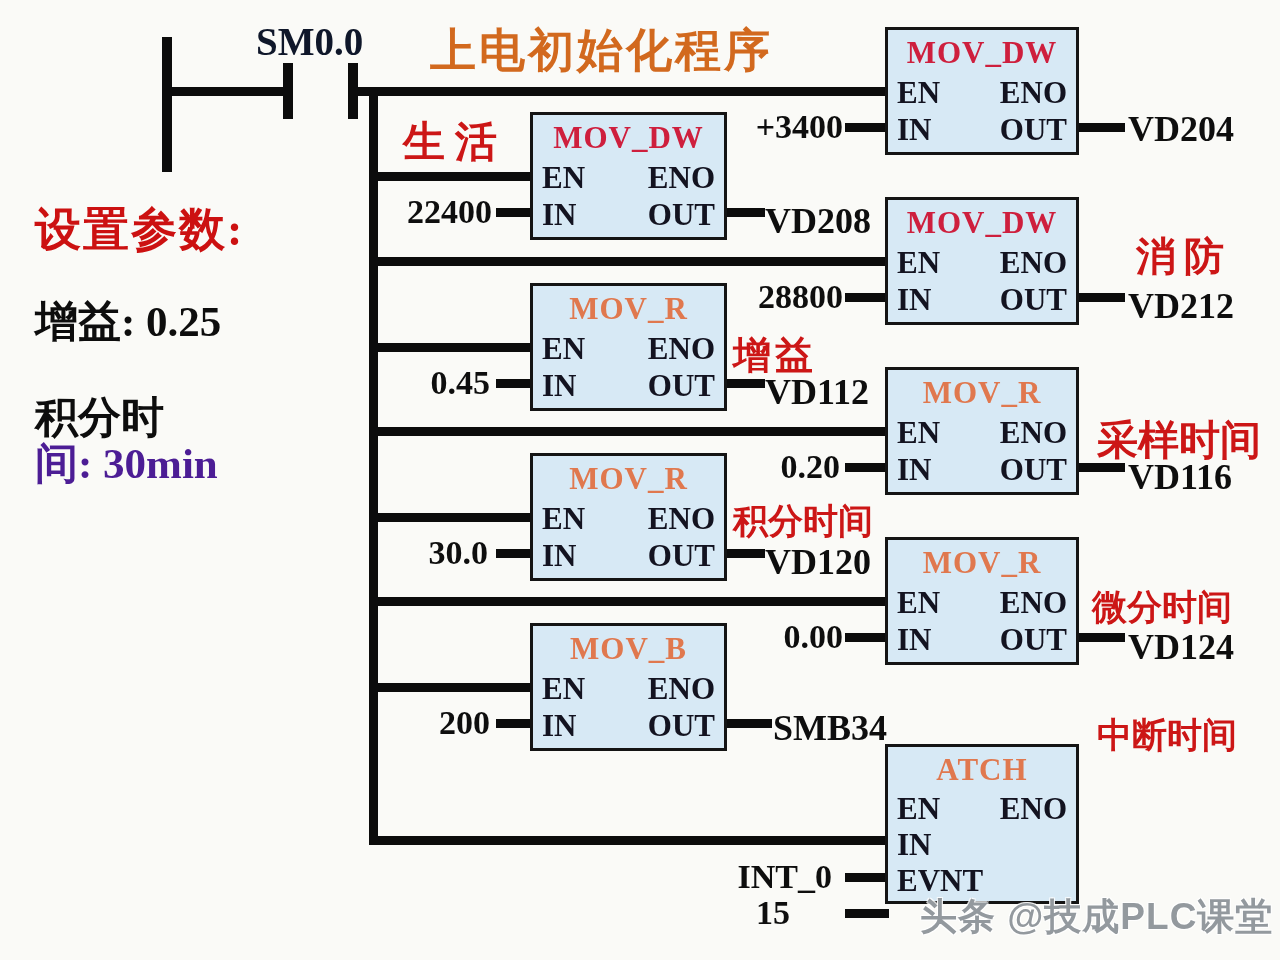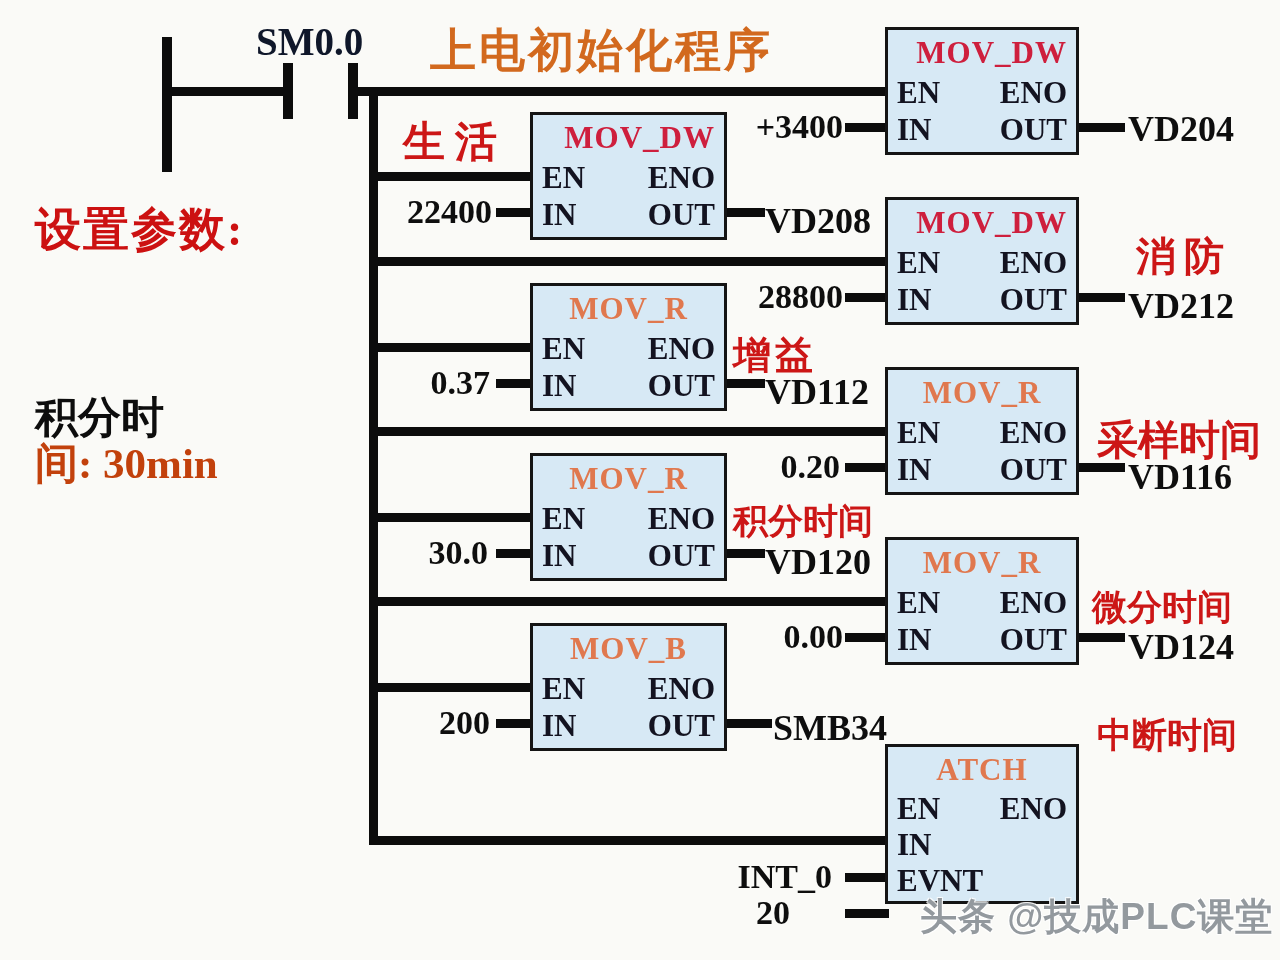--- a/index.html
+++ b/index.html
@@ -20,21 +20,21 @@
     display:flex;flex-direction:column;
     padding:2px 9px 4px 9px;
     font-weight:bold;
   }
   .block .bt{
     text-align:center;
     font-size:31px;
     height:42px;line-height:42px;
     letter-spacing:1px;
   }
-  .bt.dw{color:#ce1f3d;text-align:right;}
+  .bt.dw{color:#ce1f3d;}
   .bt.r{color:#e0784e;}
   .block .prow{
     flex:1;
     display:flex;justify-content:space-between;align-items:center;
     font-size:31px;color:#131320;
   }
   .val{
     position:absolute;
     font-size:34px;font-weight:bold;color:#0e0e0e;
     transform:translateY(-50%);
@@ -66,22 +66,23 @@
 
   <div class="wire" style="left:162px;top:37px;width:10px;height:135px"></div>
   <div class="wire" style="left:167px;top:87px;width:121px;height:9px"></div>
   <div class="wire" style="left:283px;top:63px;width:10px;height:56px"></div>
   <div class="wire" style="left:348px;top:63px;width:10px;height:56px"></div>
   <div class="note" style="left:256px;top:22px;font-size:39px;color:#0f172a">SM0.0</div>
 
   <div class="note" style="left:35px;top:207px;font-size:46px;color:#cc1111;letter-spacing:2px">设置参数:</div>
 
   <div class="note" style="left:430px;top:28px;font-size:46px;color:#d2691e;letter-spacing:3px">上电初始化程序</div>
+  <div class="note" style="left:35px;top:300px;font-size:43px;color:#0d0d0d">增益: 0.25</div>
   <div class="note" style="left:35px;top:396px;font-size:43px;color:#0d0d0d">积分时</div>
-  <div class="note" style="left:35px;top:442px;font-size:43px;color:#c2410c">间: 30min</div>
+  <div class="note" style="left:35px;top:442px;font-size:43px;color:#4c1d95">间: 30min</div>
 
   <div class="wire" style="left:369px;top:87px;width:9px;height:757px"></div>
 
   <div class="wire" style="left:358px;top:87px;width:531px;height:9px"></div>
   <div class="wire" style="left:369px;top:172px;width:165px;height:9px"></div>
   <div class="wire" style="left:369px;top:257px;width:520px;height:9px"></div>
   <div class="wire" style="left:369px;top:343px;width:165px;height:9px"></div>
   <div class="wire" style="left:369px;top:427px;width:520px;height:9px"></div>
   <div class="wire" style="left:369px;top:513px;width:165px;height:9px"></div>
   <div class="wire" style="left:369px;top:597px;width:520px;height:9px"></div>
@@ -209,27 +210,27 @@
       </div>
     <div class="prow">
         <span>IN</span>
         <span>OUT</span>
       </div>
   </div>
 
   <div class="val rt" style="left:700px;width:143px;top:127px">+3400</div>
   <div class="val rt" style="left:380px;width:112px;top:212px">22400</div>
   <div class="val rt" style="left:720px;width:123px;top:297px">28800</div>
-  <div class="val rt" style="left:400px;width:90px;top:383px">0.37</div>
+  <div class="val rt" style="left:400px;width:90px;top:383px">0.45</div>
   <div class="val rt" style="left:750px;width:90px;top:467px">0.20</div>
   <div class="val rt" style="left:398px;width:90px;top:553px">30.0</div>
   <div class="val rt" style="left:753px;width:90px;top:637px">0.00</div>
   <div class="val rt" style="left:410px;width:80px;top:723px">200</div>
   <div class="val rt" style="left:712px;width:120px;top:877px">INT_0</div>
-  <div class="val rt" style="left:730px;width:60px;top:913px">20</div>
+  <div class="val rt" style="left:730px;width:60px;top:913px">15</div>
 
   <div class="val" style="left:1128px;top:129px;font-size:36px">VD204</div>
   <div class="val" style="left:765px;top:221px;font-size:36px">VD208</div>
   <div class="val" style="left:1128px;top:306px;font-size:36px">VD212</div>
   <div class="val" style="left:765px;top:392px;font-size:36px">VD112</div>
   <div class="val" style="left:1128px;top:477px;font-size:36px">VD116</div>
   <div class="val" style="left:765px;top:562px;font-size:36px">VD120</div>
   <div class="val" style="left:1128px;top:647px;font-size:36px">VD124</div>
   <div class="val" style="left:773px;top:728px;font-size:36px">SMB34</div>
 

